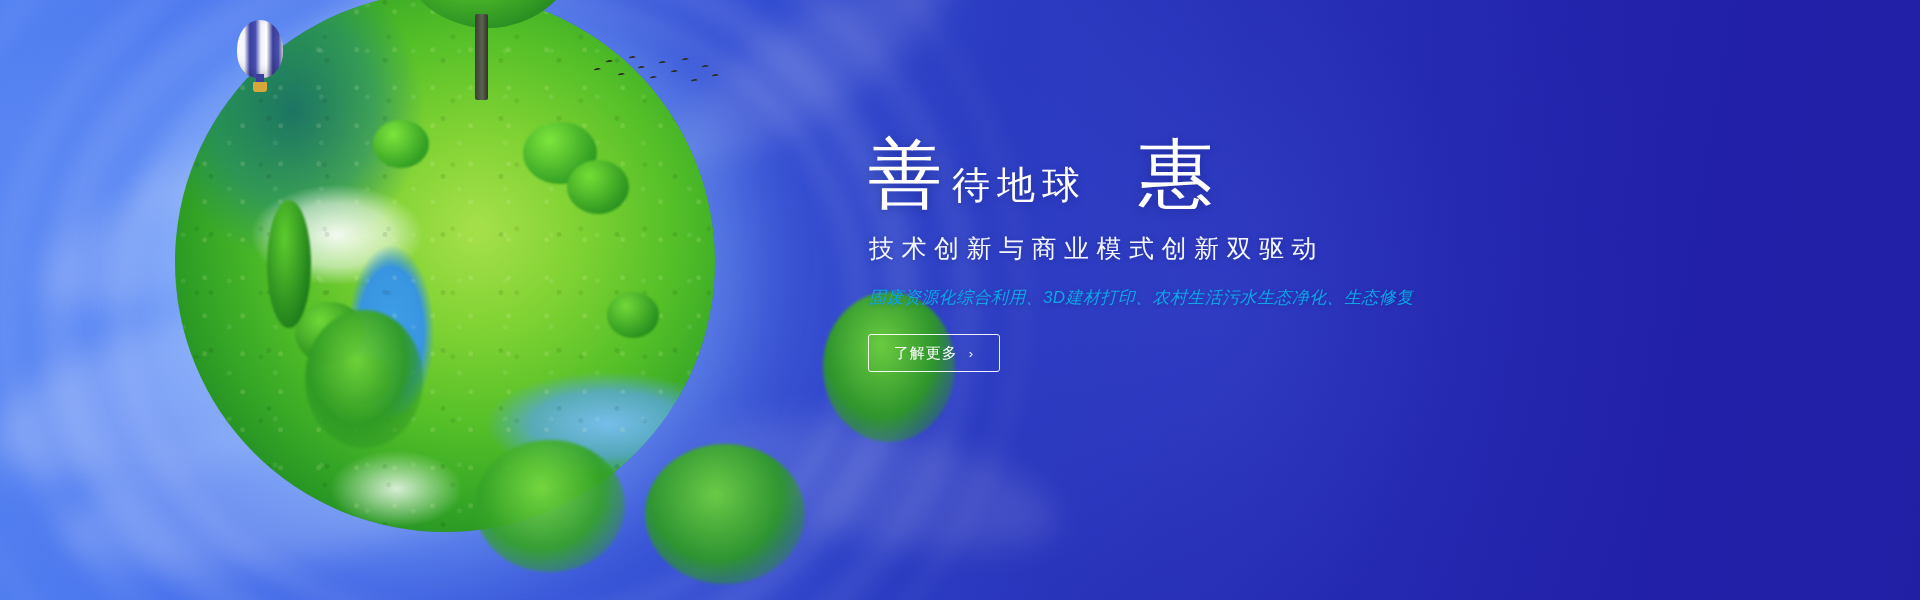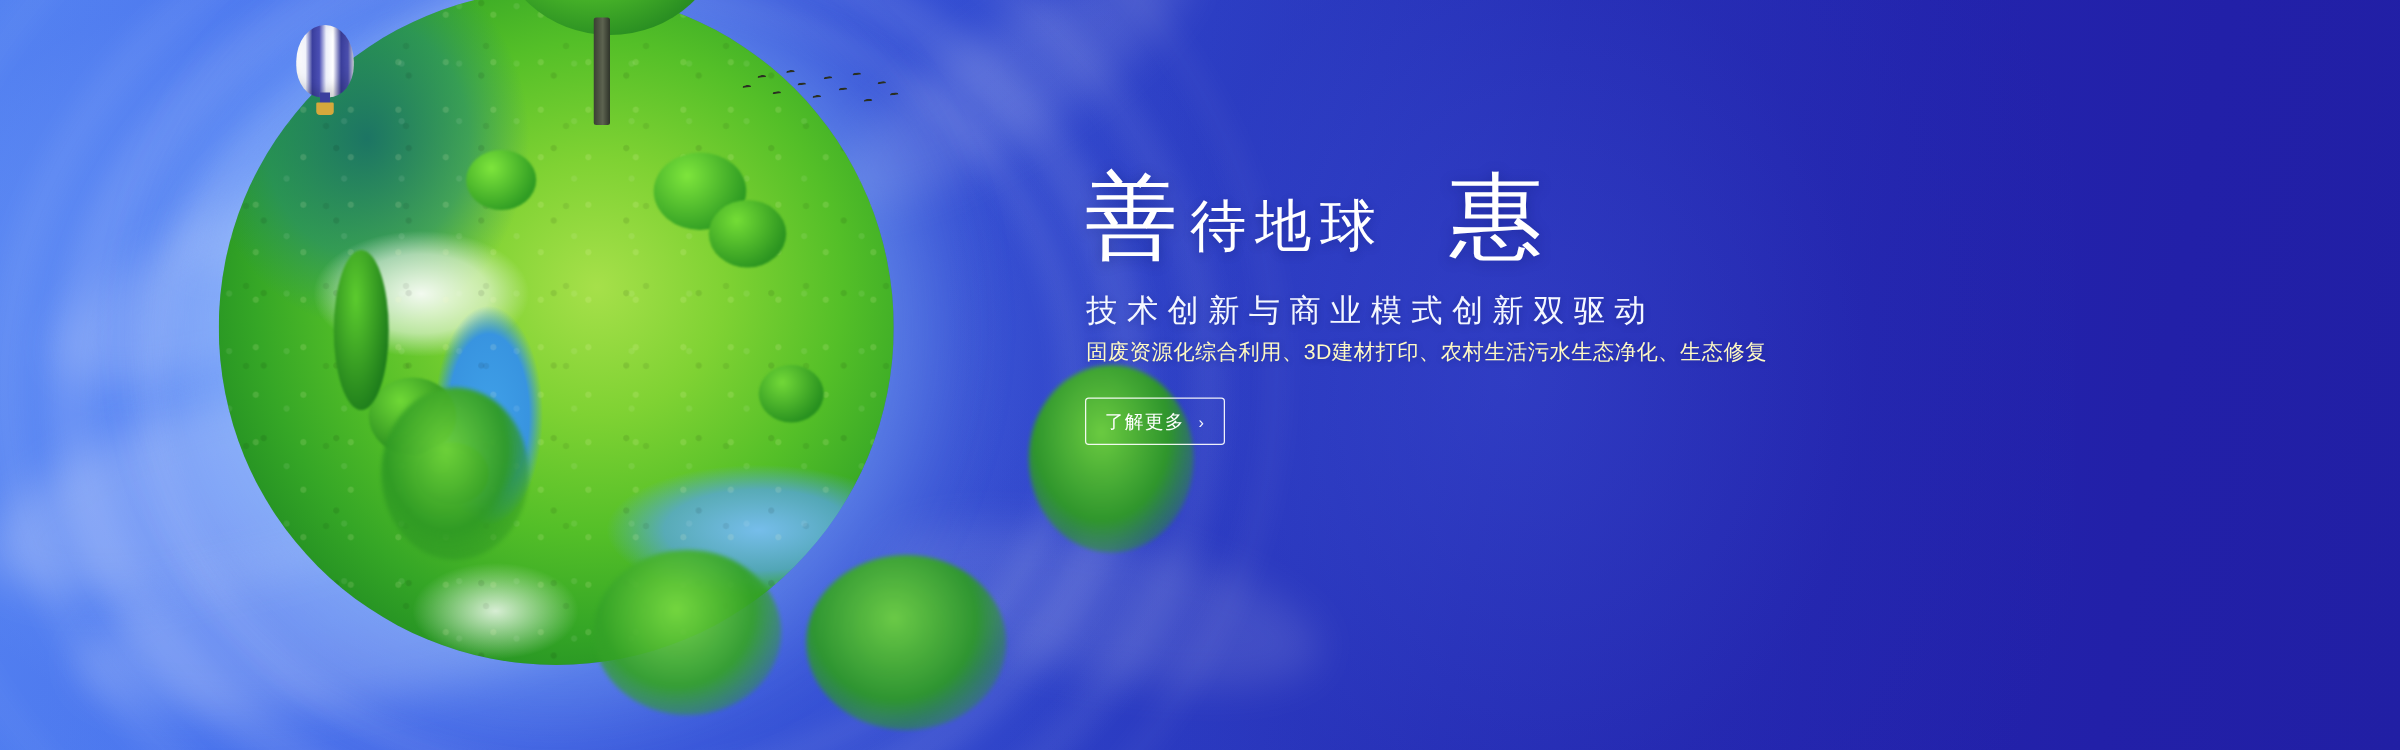--- a/index.html
+++ b/index.html
@@ -211,56 +211,57 @@
   .brush {
     font-family:"Liberation Serif","DejaVu Serif",serif;
     font-size:74px;
     line-height:.96;
     font-weight:400;
     letter-spacing:0;
     text-shadow:0 2px 10px rgba(10,20,90,.35);
   }
   .brush-rest {
     font-family:"Liberation Serif","DejaVu Serif",serif;
-    font-size:45px;
+    font-size:38px;
     line-height:1;
     letter-spacing:7px;
     padding-bottom:6px;
     margin-left:10px;
     text-shadow:0 2px 8px rgba(10,20,90,.30);
   }
   .headline-gap { width:52px; }
 
   .subtitle {
     margin-top:22px;
     margin-left:7px;
     font-size:25px;
     letter-spacing:7.5px;
     font-weight:400;
     color:#f4f7ff;
     text-shadow:0 1px 6px rgba(10,20,90,.30);
   }
 
   .desc {
-    margin-top:5px;
+    margin-top:21px;
     margin-left:7px;
     font-size:17px;
     letter-spacing:.4px;
-    color:#fef9c3;
+    color:#0ea5e9;
     text-shadow:0 1px 5px rgba(10,20,90,.28);
+    font-style:italic;
   }
 
   .cta {
     margin-top:25px;
     margin-left:6px;
     display:inline-flex;
     align-items:center;
     justify-content:center;
     gap:11px;
-    width:112px; height:38px;
+    width:132px; height:38px;
     border:1px solid rgba(255,255,255,.92);
     border-radius:3px;
     background:transparent;
     color:#fff;
     font-size:15px;
     letter-spacing:1px;
     cursor:pointer;
     font-family:"Liberation Sans","DejaVu Sans",sans-serif;
   }
   .cta-chevron {

